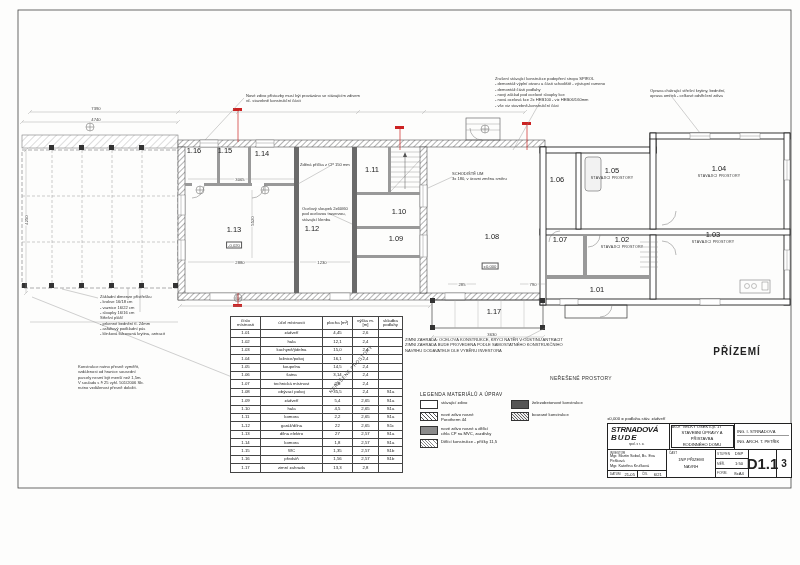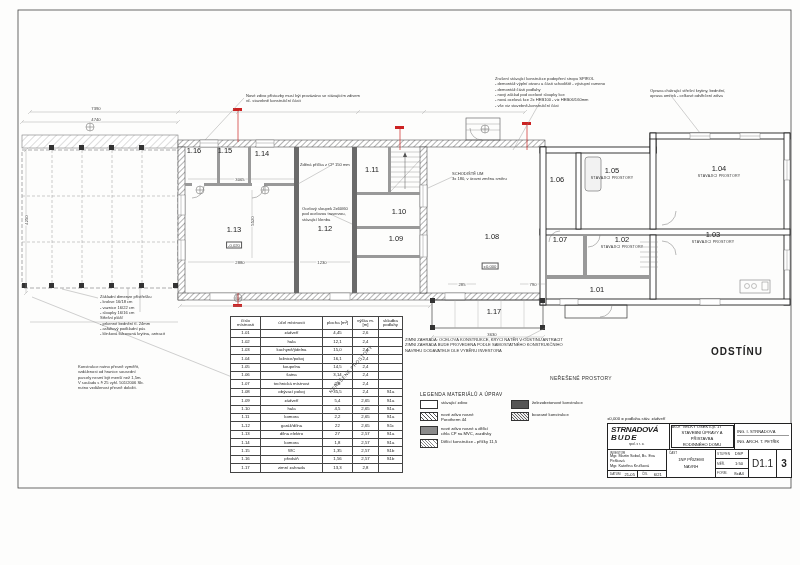--- a/index.html
+++ b/index.html
@@ -63,21 +63,21 @@
   .inv-date span{padding:0 2px;}
   .inv-date .sep{border-left:.5px solid #222;height:100%;display:flex;align-items:center;}
   .tb-cast{width:48px;border-right:.8px solid #222;position:relative;display:flex;flex-direction:column;
       justify-content:center;text-align:center;white-space:pre-line;line-height:1.6;}
   .tb-specs{width:32px;border-right:.8px solid #222;display:flex;flex-direction:column;}
   .tb-specs .srow{flex:1;display:flex;align-items:center;border-bottom:.5px solid #222;}
   .tb-specs .srow:last-child{border-bottom:none;}
   .tb-specs .sl{width:13px;padding-left:1px;font-size:3.2px;color:#444;}
   .tb-specs .sv{flex:1;text-align:center;font-size:4.2px;}
   .tb-no{width:27px;border-right:.8px solid #222;display:flex;align-items:center;justify-content:center;
-      font-size:10px;font-weight:normal;}
+      font-size:15px;font-weight:bold;}
   .tb-sheet{flex:1;display:flex;align-items:center;justify-content:center;font-size:10px;font-weight:bold;}
 </style>
 </head>
 <body>
 
 <div class="page">
 
   <svg width="800" height="565" viewBox="0 0 800 565">
     <defs>
       <pattern id="hatchNew" width="4" height="4" patternUnits="userSpaceOnUse" patternTransform="rotate(45)">
@@ -359,21 +359,21 @@
         </div>
         <div class="room-label" style="left: 396px; top: 238px;">
           <div class="rn">1.09</div>
         </div>
         <div class="room-label" style="left: 399px; top: 211px;">
           <div class="rn">1.10</div>
         </div>
         <div class="room-label" style="left: 372px; top: 169px;">
           <div class="rn">1.11</div>
         </div>
-        <div class="room-label" style="left: 325px; top: 228px;">
+        <div class="room-label" style="left: 312px; top: 228px;">
           <div class="rn">1.12</div>
         </div>
         <div class="room-label" style="left: 234px; top: 229px;">
           <div class="rn">1.13</div>
         </div>
         <div class="room-label" style="left: 262px; top: 153px;">
           <div class="rn">1.14</div>
         </div>
         <div class="room-label" style="left: 225px; top: 150px;">
           <div class="rn">1.15</div>
@@ -427,21 +427,21 @@
         <span class="dim" style="left: 322px; top: 262px;">1230</span>
         <span class="dim rot" style="left: 252px; top: 221px;">5520</span>
         <span class="dim rot" style="left: 26px; top: 220px;">4250</span>
         <span class="dim" style="left: 533px; top: 284px;">790</span>
         <span class="dim" style="left: 462px; top: 284px;">285</span>
         <span class="dim" style="left: 492px; top: 334px;">3630</span>
         <span class="dim boxed" style="left: 490px; top: 266px;">±0,000</span>
         <span class="dim boxed" style="left: 234px; top: 245px;">-0,020</span>
       </div>
 
-    <div class="floor-label">ODSTÍNU</div>
+    <div class="floor-label">PŘÍZEMÍ</div>
     <div class="unresolved">NEŘEŠENÉ PROSTORY</div>
 
     <table class="room-table">
       <colgroup>
           <col style="width:30px">
           <col style="width:62px">
           <col style="width:30px">
           <col style="width:26px">
           <col style="width:24px">
         </colgroup>

